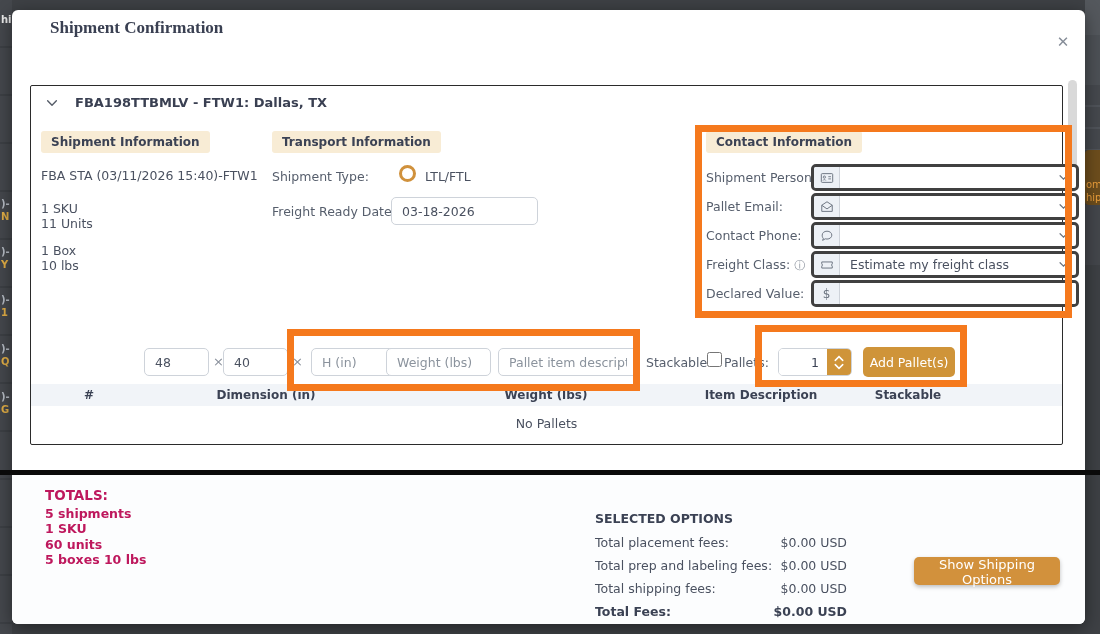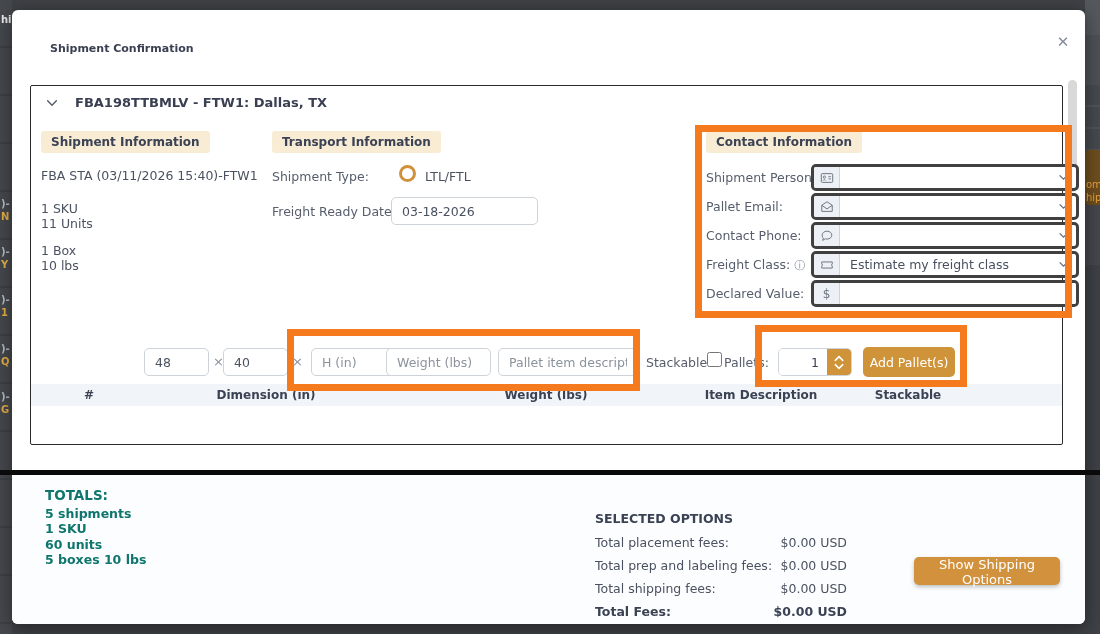--- a/index.html
+++ b/index.html
@@ -18,21 +18,21 @@
   .rs-a    { position:absolute; left:0; top:35px; width:15px; height:50px; background:#4d5156; }
   .rs-rows { position:absolute; left:0; top:85px; width:15px; height:65px; background:#46494e;
              background-image:repeating-linear-gradient(#46494e 0 20px,#50545a 20px 22px); }
   .rs-btn  { position:absolute; left:0; top:150px; width:15px; height:55px; background:#6e4e1d;
              border-radius:4px 0 0 4px; color:#f0a23c; font-size:10px; line-height:13px; padding-top:28px; padding-left:1px; }
   .rs-b    { position:absolute; left:0; top:205px; width:15px; height:60px; background:#44474c; }
 
   
   .modal { position:absolute; left:12px; top:10px; width:1073px; height:614px; background:#fff;
            border-radius:6px; box-shadow:0 4px 18px rgba(0,0,0,.45); }
-  .modal-title { position:absolute; left:38px; top:32px; font-size:11px; font-weight:bold; color:#3a4052; }
+  .modal-title { position:absolute; left:38px; top:8px; font-size:17px; font-weight:bold; color:#3a4052;font-family:Liberation Serif, serif; }
   .close-x { position:absolute; left:1041px; top:22px; width:20px; height:20px; color:#868d98; font-size:15px;
              text-align:center; line-height:20px; cursor:pointer; }
   .scroll-thumb { position:absolute; left:1056px; top:70px; width:9px; height:112px; background:#d9d9d9; border-radius:5px; }
   .modal-footer-bg { position:absolute; left:0; top:465px; width:1073px; height:149px; background:#fcfdfe; border-radius:0 0 6px 6px; }
 
   
   .panel { position:absolute; left:18px; top:75px; width:1033px; height:360px; background:#fff;
            border:1px solid #2b2b2b; border-radius:2px; }
   .panel-chevron { position:absolute; left:14px; top:10px; }
   .panel-title { position:absolute; left:44px; top:9px; font-size:13px; font-weight:bold; color:#3a4052; }
@@ -88,21 +88,21 @@
   .add-btn { position:absolute; left:832px; top:261px; width:92px; height:30px; background:#cf9439; color:#fff;
              border:none; border-radius:5px; font-family:inherit; font-size:12.5px; cursor:pointer; }
 
   
   .thead { position:absolute; left:0; top:298px; width:1031px; height:22px; background:#f1f4f8; }
   .th { position:absolute; top:302px; font-size:12px; font-weight:bold; color:#3b4254; text-align:center; width:160px; }
   .th0{left:-22px; width:160px;} .th1{left:155px;} .th2{left:435px;} .th3{left:650px;} .th4{left:797px;}
   .no-pallets { position:absolute; left:0; top:330px; width:1031px; text-align:center; color:#4a5160; }
 
   
-  .totals { position:absolute; left:33px; top:478px; line-height:15.2px; font-weight:bold; color:#0f766e; }
+  .totals { position:absolute; left:33px; top:478px; line-height:15.2px; font-weight:bold; color:#be185d; }
   .totals .tt { font-size:13.5px; margin-bottom:3px; }
   .options { position:absolute; left:583px; top:481px; width:252px; color:#4a5160; }
   .options .ot { font-weight:bold; color:#3b4254; margin-bottom:9px;margin-top:20px; }
   .orow { display:flex; justify-content:space-between; margin-bottom:8px; }
   .orow.total { font-weight:bold; color:#3b4254; }
   .ship-btn { position:absolute; left:902px; top:547px; width:146px; height:28px; background:#d2913c; color:#fff;
               border:none; border-radius:5px; font-family:inherit; font-size:13px; cursor:pointer;
               box-shadow:0 2px 4px rgba(0,0,0,.25); }
 
   
@@ -269,20 +269,21 @@
       </span>
     </div>
     <button class="add-btn">Add Pallet(s)</button>
 
     <div class="thead"></div>
     <span class="th th0">#</span>
     <span class="th th1">Dimension (in)</span>
     <span class="th th2">Weight (lbs)</span>
     <span class="th th3">Item Description</span>
     <span class="th th4">Stackable</span>
+    <div class="no-pallets">No Pallets</div>
   </div>
 
   <div class="totals">
     <div class="tt">TOTALS:</div>
     <div>5 shipments</div>
     <div>1 SKU</div>
     <div>60 units</div>
     <div>5 boxes 10 lbs</div>
   </div>
 

